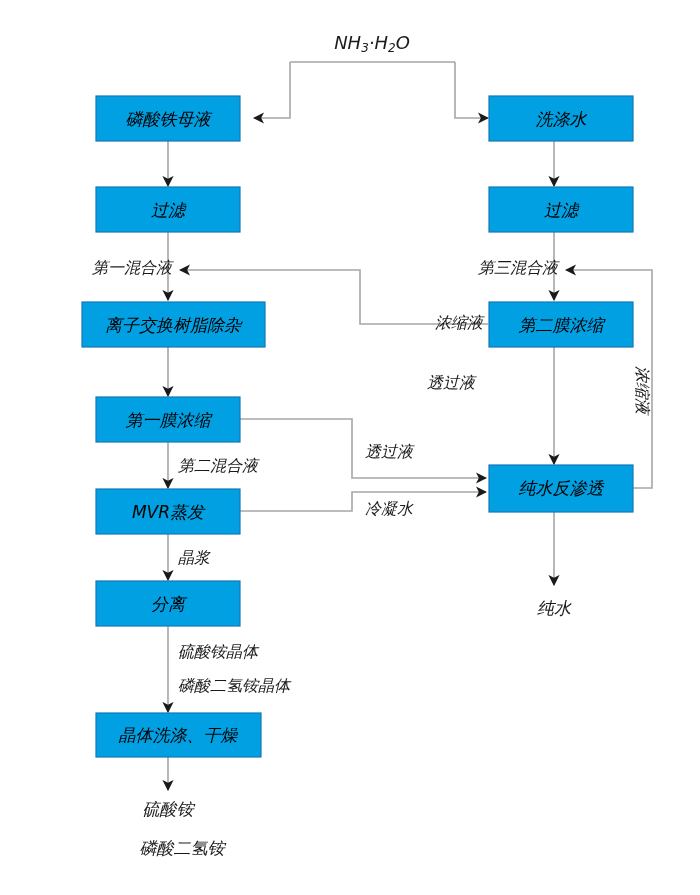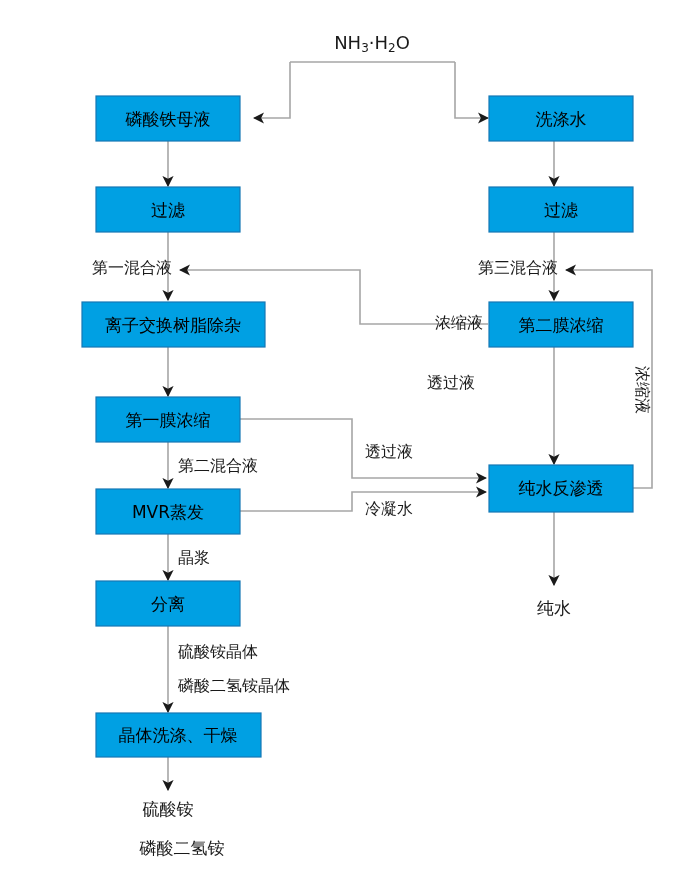--- a/index.html
+++ b/index.html
@@ -10,20 +10,21 @@
   body {
     width: 700px;
     height: 895px;
     font-family: "DejaVu Sans", "Liberation Sans", sans-serif;
     overflow: hidden;
   }
   #diagram-root {
     position: relative;
     width: 700px;
     height: 895px;
+    font-style: italic;
   }
   svg#flow {
     display: block;
     width: 700px;
     height: 895px;
   }
   .node-rect {
     fill: #00A0E3;
     stroke: #1577b5;
     stroke-width: 1.2;

